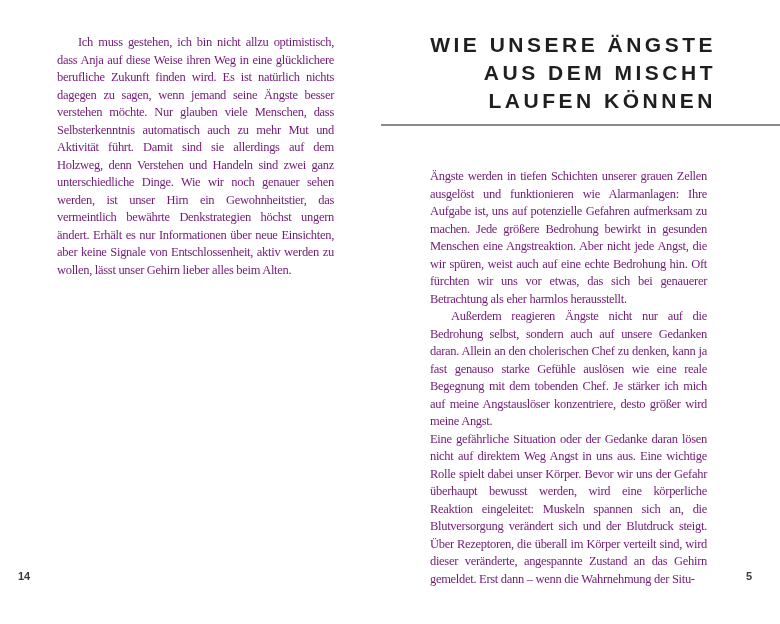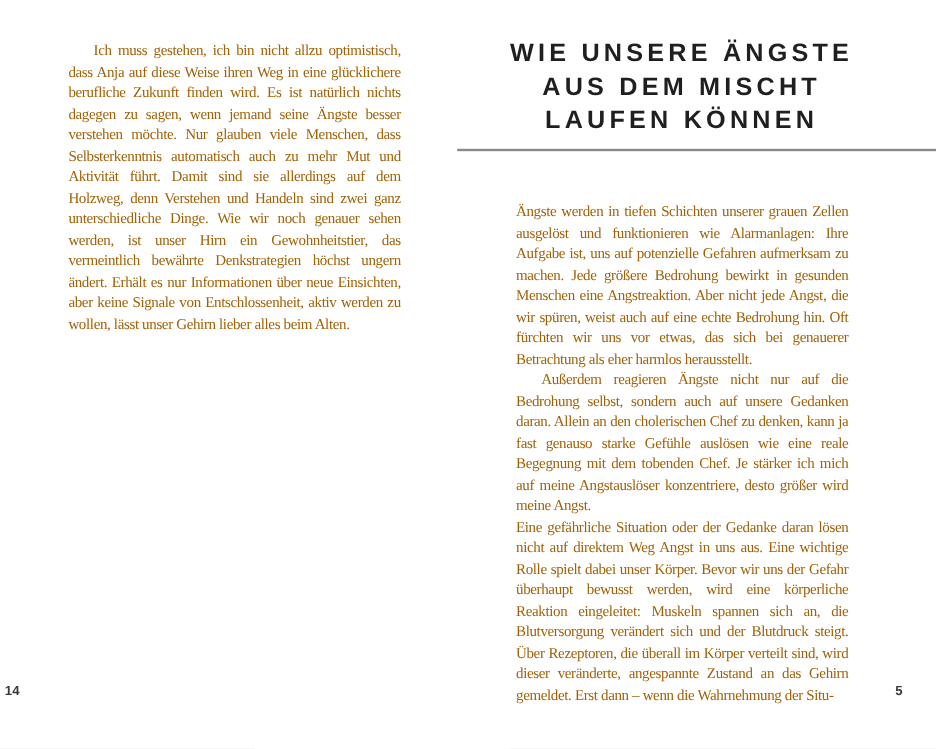--- a/index.html
+++ b/index.html
@@ -10,36 +10,36 @@
     background: #ffffff;
     overflow: hidden;
     font-family: "Liberation Serif", serif;
   }
   .body-par {
     margin: 0;
     font-size: 12.5px;
     line-height: 17.5px;
     letter-spacing: -0.3px;
     text-align: justify;
-    color: #a16207;
+    color: #701a75;
   }
   .indent { text-indent: 21px; }
   .left-text {
     position: absolute;
     left: 57px;
     top: 34px;
     width: 277px;
   }
   .chapter-title {
     position: absolute;
     left: 420px;
     top: 31px;
     width: 296px;
     margin: 0;
-    text-align: center;
+    text-align: right;
     font-family: "Liberation Sans", sans-serif;
     font-weight: bold;
     font-size: 21px;
     line-height: 28px;
     letter-spacing: 3.5px;
     color: #1f1f1f;
   }
   .chapter-title span { display: block; white-space: nowrap; }
   .rule {
     position: absolute;
@@ -66,21 +66,21 @@
     white-space: nowrap;
   }
   .pagenum {
     position: absolute;
     top: 570px;
     font-family: "Liberation Sans", sans-serif;
     font-size: 11px;
     font-weight: bold;
     color: #3a3a3a;
   }
-  .pagenum-left  { left: 4px; }
+  .pagenum-left  { left: 18px; }
   .pagenum-right { left: 746px; }
 </style>
 </head>
 <body>
 
 <div class="spread">
 
   <div class="left-text">
     <p class="body-par indent">Ich muss gestehen, ich bin nicht allzu optimistisch, dass Anja auf diese Weise ihren Weg in eine glücklichere berufliche Zukunft finden wird. Es ist natürlich nichts dagegen zu sagen, wenn jemand seine Ängste besser verstehen möchte. Nur glauben viele Menschen, dass Selbsterkenntnis automatisch auch zu mehr Mut und Aktivität führt. Damit sind sie allerdings auf dem Holzweg, denn Verstehen und Handeln sind zwei ganz unterschiedliche Dinge. Wie wir noch genauer sehen werden, ist unser Hirn ein Gewohnheitstier, das vermeintlich bewährte Denkstrategien höchst ungern ändert. Erhält es nur Informationen über neue Einsichten, aber keine Signale von Entschlossenheit, aktiv werden zu wollen, lässt unser Gehirn lieber alles beim Alten.</p>
   </div>

